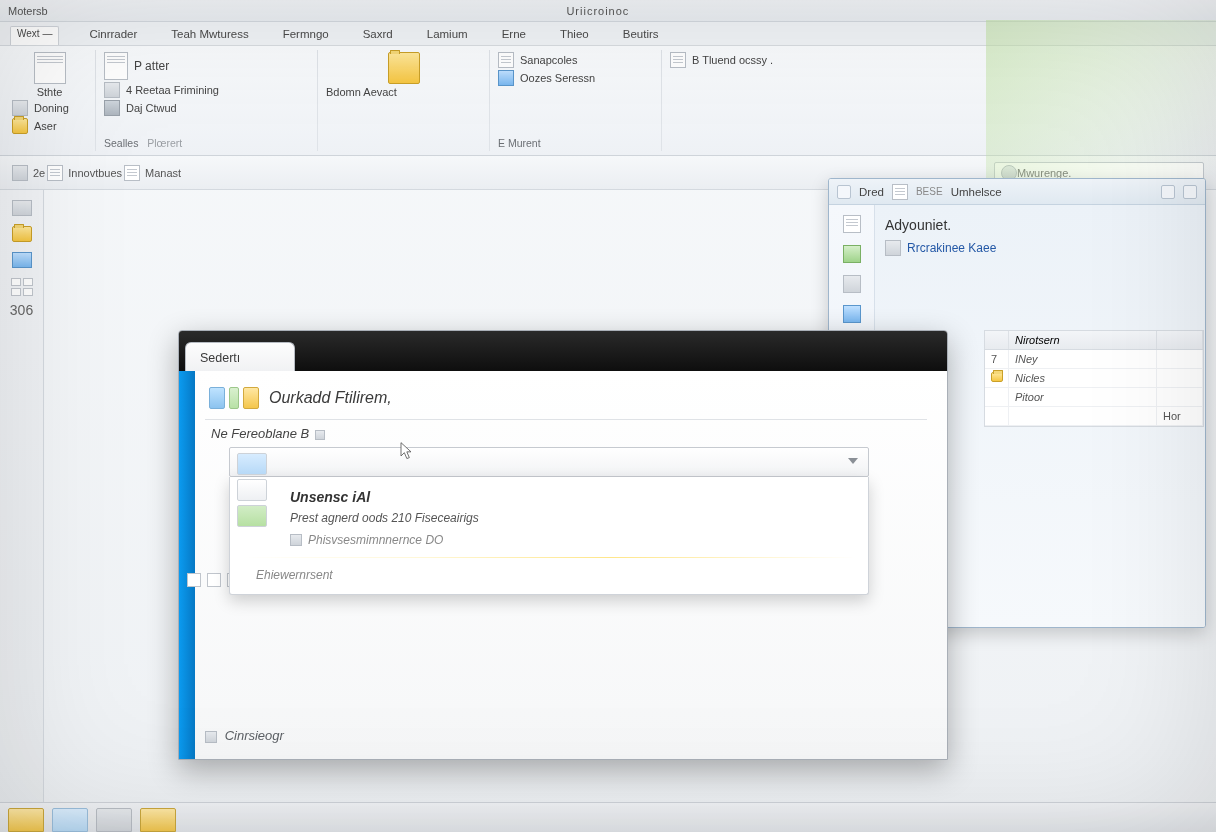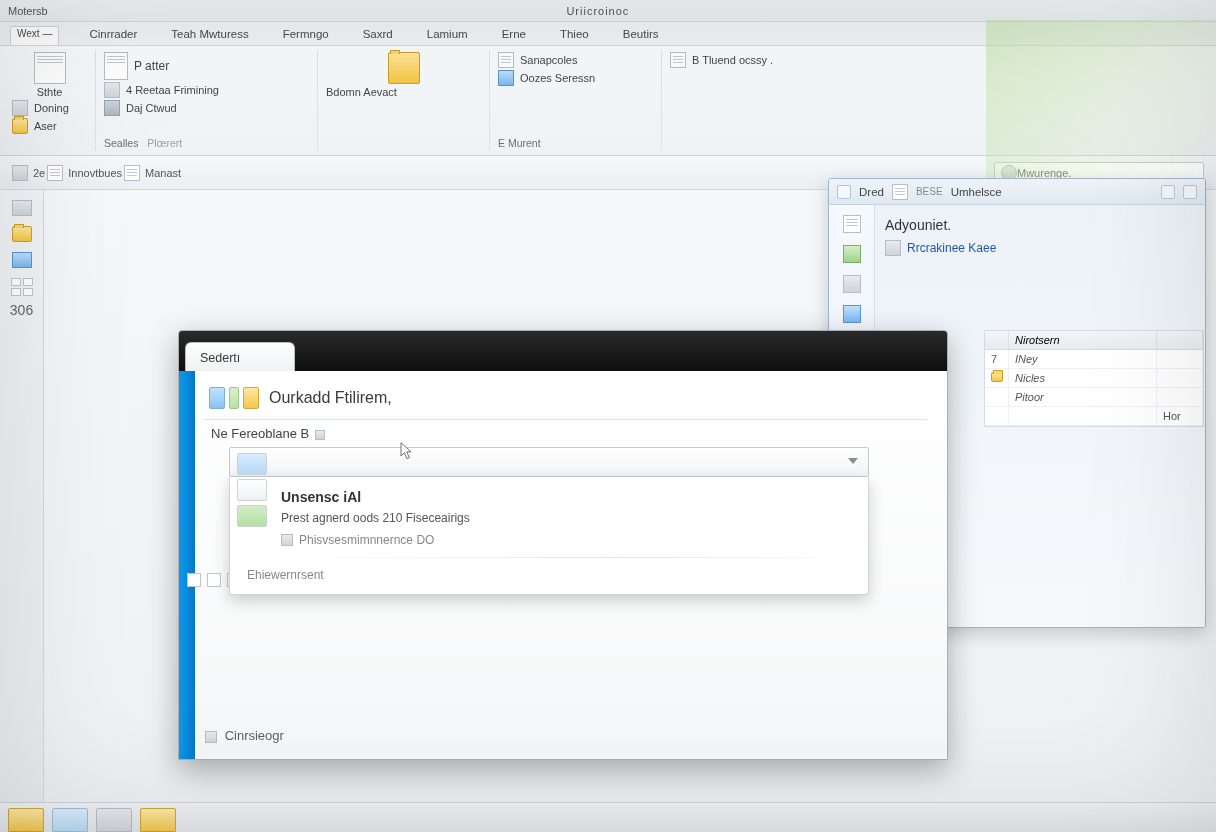--- a/index.html
+++ b/index.html
@@ -60,39 +60,39 @@
   .win2-grid .gh { display:flex; background:linear-gradient(#f3f5f8,#e8ebef); border-bottom:1px solid #d6dbe1;}
   .win2-grid .gh div{ padding:3px 6px; border-right:1px solid #dde1e6;}
   .win2-grid .gr { display:flex; border-bottom:1px solid #eef0f3;}
   .win2-grid .gr div{ padding:3px 6px; border-right:1px solid #eef0f3; color:#555;}
   .win2-grid .c1{width:24px;} .win2-grid .c2{flex:1;font-style:italic;} .win2-grid .c3{width:46px;}
 
   
   .front { position:absolute; left:178px; top:330px; width:770px; height:430px; background:#fff; border:1px solid #a9afb7; border-radius:4px 4px 0 0; box-shadow:0 10px 30px rgba(0,0,0,.30); overflow:hidden;}
   .front-tabstrip { height:40px; background:linear-gradient(#2a2a2a,#0e0e0e); display:flex; align-items:flex-end; padding:0 0 0 6px;}
   .front-tab { height:30px; min-width:110px; background:linear-gradient(#fdfdfd,#f0f1f3); border:1px solid #b7bcc3; border-bottom:none; border-radius:6px 6px 0 0; display:flex; align-items:center; padding:0 14px; font-size:12.5px; color:#3a3a3a; margin-bottom:-1px;}
-  .front-body { padding:14px 20px 10px 26px; position:relative; height:calc(100% - 40px); background:linear-gradient(#ffffff,#f6f7f8);}
+  .front-body { padding:14px 20px 10px 26px; position:relative; height:calc(100% - 40px); background:linear-gradient(#ffffff,#f6f7f8);font-style:italic;}
   .front-sidebar { position:absolute; left:0; top:0; bottom:0; width:16px; background:linear-gradient(90deg,#0b9bf0,#0678c4);}
   .front-body-inner{ margin-left:0; }
   .front-heading { display:flex; align-items:center; gap:10px; font-size:16px; color:#3a3a3a; margin:2px 0 10px 4px; font-weight:400;}
   .front-heading .hico { display:flex; gap:4px;}
   .front-heading .hico span{ width:16px; height:22px; border-radius:2px;}
   .hico-a{background:linear-gradient(#bfe3ff,#8cc3ef);border:1px solid #7ab0da;}
   .hico-b{background:linear-gradient(#d9f0cf,#b8e1a6);border:1px solid #9cc78a;width:10px !important;}
   .hico-c{background:linear-gradient(#ffe7a3,#f4c64c);border:1px solid #d2a93e;}
   .front-sub { font-size:13px; color:#444; margin:6px 0 4px 6px;}
   .front-divider{ height:1px; background:#dfe2e6; margin:2px 0 0 0;}
 
   .dropdown { position:relative; margin:6px 0 0 24px; width:640px; }
   .dd-field { height:30px; background:linear-gradient(#ffffff,#f2f3f5); border:1px solid #c6cad0; border-radius:2px; display:flex; align-items:center; padding:0 10px; font-size:12px; color:#555; gap:8px; box-shadow:inset 0 1px 0 #fff;}
   .dd-field .caret { margin-left:auto; width:0;height:0;border-left:5px solid transparent;border-right:5px solid transparent;border-top:6px solid #8a8f96; position:relative; top:-1px;}
   .dd-cursor { position:absolute; left:170px; top:-6px; width:14px; height:20px; }
   .dd-cursor svg{width:100%;height:100%;}
 
-  .dd-panel { background:#fff; border:1px solid #cfd3d9; border-top:none; border-radius:0 0 3px 3px; box-shadow:0 6px 16px rgba(0,0,0,.18); padding:6px 3px 8px; }
+  .dd-panel { background:#fff; border:1px solid #cfd3d9; border-top:none; border-radius:0 0 3px 3px; box-shadow:0 6px 16px rgba(0,0,0,.18); padding:6px 12px 8px; }
   .dd-title { font-size:14px; font-weight:600; color:#333; padding:6px 12px 2px 48px; position:relative;}
   .dd-thumbcol { position:absolute; left:8px; top:6px; width:32px; display:flex; flex-direction:column; gap:4px;}
   .dd-thumbcol span{ width:30px; height:22px; border:1px solid #cdd2d8; border-radius:2px;}
   .th-a{background:linear-gradient(#d7ecff,#b7d9f7);} .th-b{background:linear-gradient(#ffffff,#eef0f3);} .th-c{background:linear-gradient(#d2edc6,#b6e0a2);}
   .dd-line { font-size:12px; color:#555; padding:4px 12px 4px 48px; display:flex; align-items:center; gap:6px;}
   .dd-line .chk { width:12px;height:12px;border:1px solid #b9bec5;background:#fff; }
   .dd-line.dim { color:#888; }
   .dd-sep { height:1px; background:linear-gradient(90deg,#fff, #fff7d6 30%, #ffe68a 60%, #fff); margin:6px 0;}
 
   .front-footer { position:absolute; left:26px; bottom:16px; font-size:13px; color:#5b5f64;}

